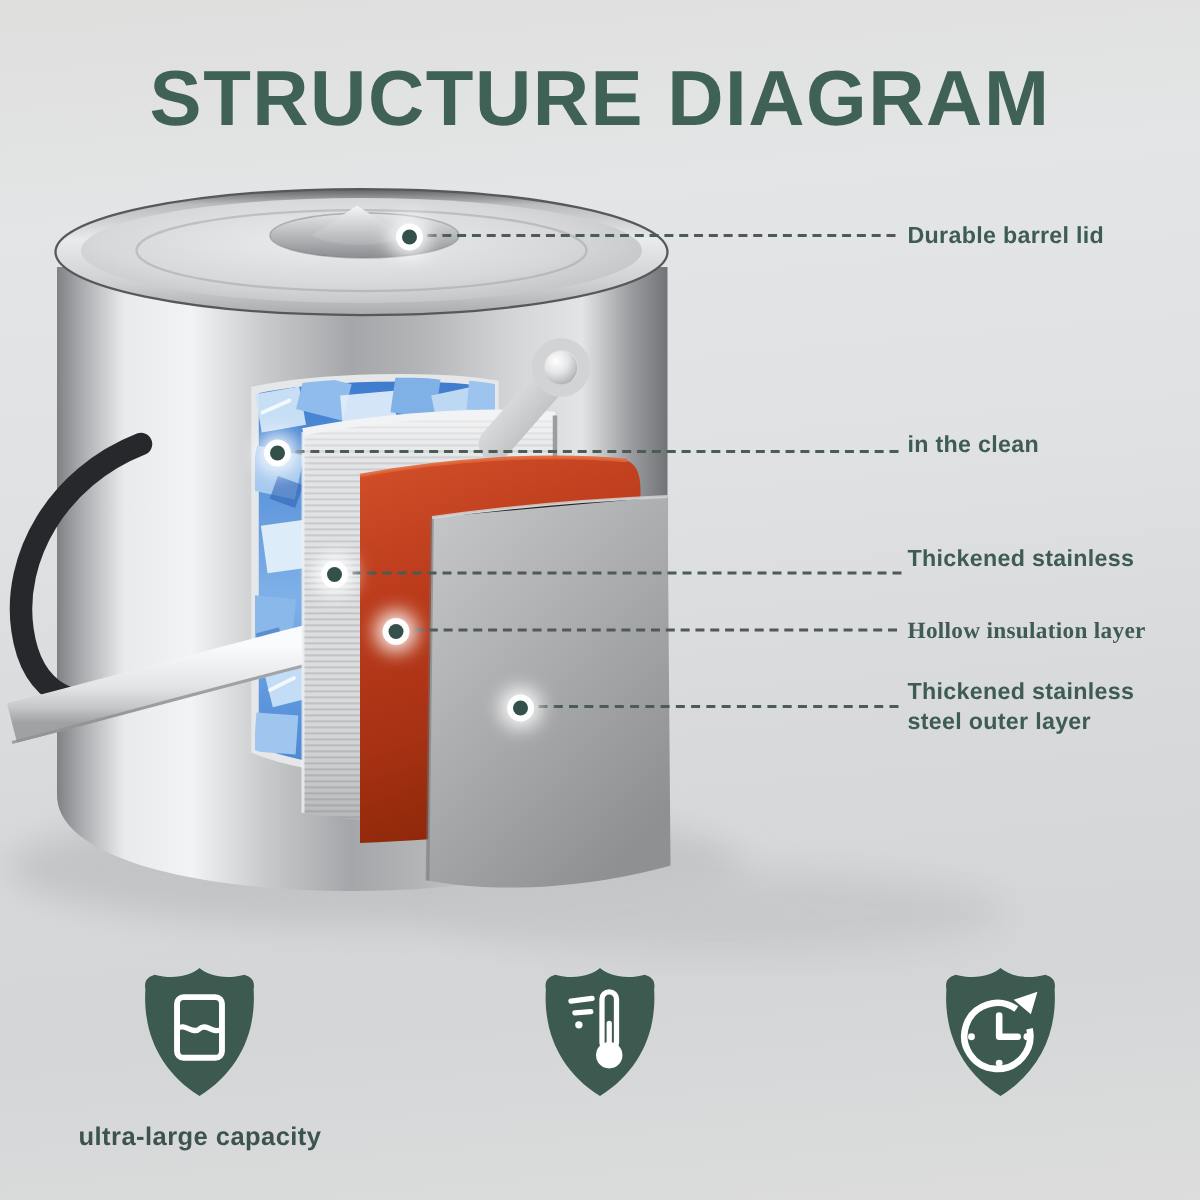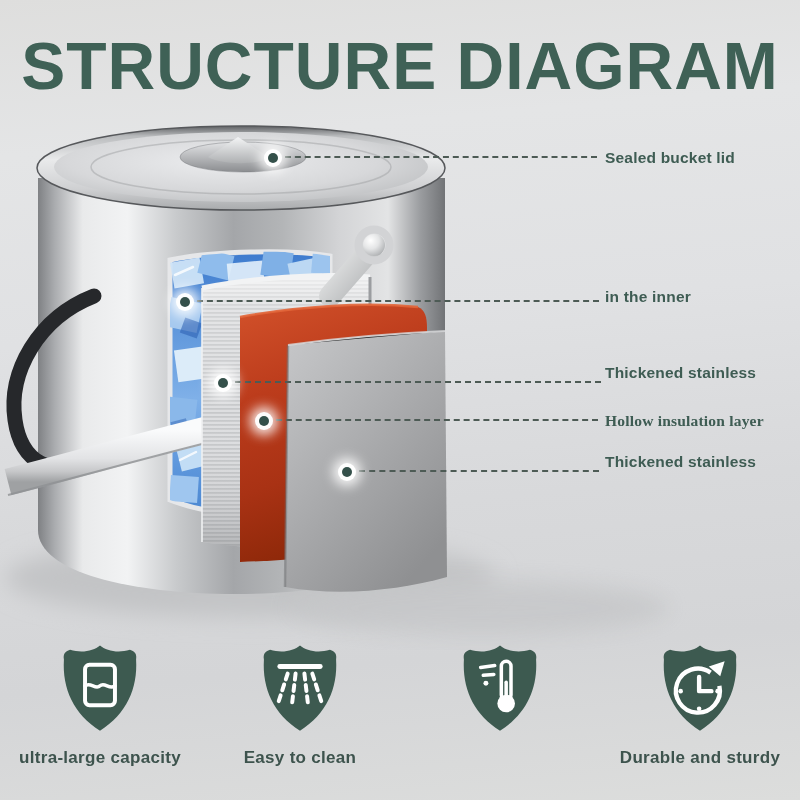--- a/index.html
+++ b/index.html
@@ -3,21 +3,21 @@
 <meta charset="utf-8">
 <style>
   html,body{margin:0;padding:0;}
   body{
     width:800px;height:800px;position:relative;overflow:hidden;
     background:linear-gradient(175deg,#dededd 0%,#e4e5e6 18%,#e0e1e3 40%,#d8d9db 62%,#d4d5d7 80%,#dcdddc 100%);
     font-family:"Liberation Sans","DejaVu Sans",sans-serif;
   }
   .title{
     position:absolute;top:36px;left:0;width:800px;text-align:center;
-    font-size:66px;line-height:60px;font-weight:800;letter-spacing:1px;color:#3f6156;
+    font-size:52px;line-height:60px;font-weight:800;letter-spacing:1px;color:#3f6156;
   }
   .bucket-svg{position:absolute;top:110px;left:0;width:800px;height:540px;}
   .callout-line{position:absolute;height:0;border-top:2px dashed #4d5b55;z-index:5;}
   .callout-dot{
     position:absolute;width:10px;height:10px;border-radius:50%;background:#34504a;z-index:6;
     box-shadow:0 0 0 4px rgba(255,255,255,.95),0 0 12px 9px rgba(255,255,255,.85);
   }
   .callout-label{
     position:absolute;left:605px;font-size:15.5px;font-weight:bold;color:#3e5c53;
     line-height:20px;letter-spacing:.2px;z-index:5;
@@ -179,73 +179,61 @@
   <g>
     <path d="M288,235 C345,227 400,223 445,221 L447,467 C400,480 340,487 285,477 Z" fill="url(#grayG)"></path>
     <path d="M288,235 L285,477" stroke="#6f7173" stroke-width="2.5" opacity=".5"></path>
     <path d="M288,235 C345,227 400,223 445,221" stroke="#d8d9db" stroke-width="2" opacity=".8"></path>
   </g>
 </svg>
 
 <div class="callout-dot" style="left:268px;top:153px;"></div>
 <div class="callout-line" style="left:285px;top:156px;width:312px;"></div>
 <div class="callout-label" style="top:148px;">
-  <div>Sealed bucket lid</div>
+  <div>Durable barrel lid</div>
     <div></div>
 </div>
 
 <div class="callout-dot" style="left:180px;top:297px;"></div>
 <div class="callout-line" style="left:197px;top:300px;width:402px;"></div>
 <div class="callout-label" style="top:287px;">
-    <div>in the inner</div>
+    <div>in the clean</div>
 </div>
 
 <div class="callout-dot" style="left:218px;top:378px;"></div>
 <div class="callout-line" style="left:235px;top:381px;width:366px;"></div>
 <div class="callout-label" style="top:363px;">
   <div>Thickened stainless</div>
 </div>
 
 <div class="callout-dot" style="left:259px;top:416px;"></div>
 <div class="callout-line" style="left:276px;top:419px;width:322px;"></div>
 <div class="callout-label" style="top:411px;font-family:Liberation Serif, serif;">
   <div>Hollow insulation layer</div>
     <div></div>
 </div>
 
 <div class="callout-dot" style="left:342px;top:467px;"></div>
 <div class="callout-line" style="left:359px;top:470px;width:240px;"></div>
 <div class="callout-label" style="top:452px;">
   <div>Thickened stainless</div>
+    <div>steel outer layer</div>
 </div>
 
 <div class="features">
 
   <div class="feature">
     <svg viewBox="0 0 100 110">
       <path d="M50,6 C57,12 70,15 84,11 C90,13 92,16 91,22 C93,55 80,84 50,103 C20,84 7,55 9,22 C8,16 10,13 16,11 C30,15 43,12 50,6 Z" fill="#3d5a50"></path>
       <rect x="33" y="28" width="34" height="46" rx="5" fill="none" stroke="#fff" stroke-width="4.5"></rect>
       <path d="M33,52 C39,47 45,57 50,52 C55,47 61,57 67,52" fill="none" stroke="#fff" stroke-width="4" stroke-linecap="round"></path>
     </svg>
     <div class="feature-label">ultra-large capacity</div>
   </div>
 
-  <div class="feature">
-    <svg viewBox="0 0 100 110">
-      <path d="M50,6 C57,12 70,15 84,11 C90,13 92,16 91,22 C93,55 80,84 50,103 C20,84 7,55 9,22 C8,16 10,13 16,11 C30,15 43,12 50,6 Z" fill="#3d5a50"></path>
-      <line x1="27" y1="30" x2="73" y2="30" stroke="#fff" stroke-width="5.5" stroke-linecap="round"></line>
-      <g stroke="#fff" stroke-width="4.5" stroke-linecap="round" stroke-dasharray="7 6" fill="none">
-        <line x1="36" y1="38" x2="25" y2="72"></line>
-        <line x1="45" y1="38" x2="41" y2="72"></line>
-        <line x1="55" y1="38" x2="59" y2="72"></line>
-        <line x1="64" y1="38" x2="75" y2="72"></line>
-      </g>
-    </svg>
-    <div class="feature-label">Easy to clean</div>
-  </div>
 
   <div class="feature">
     <svg viewBox="0 0 100 110">
       <path d="M50,6 C57,12 70,15 84,11 C90,13 92,16 91,22 C93,55 80,84 50,103 C20,84 7,55 9,22 C8,16 10,13 16,11 C30,15 43,12 50,6 Z" fill="#3d5a50"></path>
       <circle cx="57" cy="72" r="10" fill="#fff"></circle>
       <rect x="51.5" y="24" width="11" height="44" rx="5.5" fill="none" stroke="#fff" stroke-width="4"></rect>
       <line x1="57" y1="48" x2="57" y2="64" stroke="#fff" stroke-width="4" stroke-linecap="round"></line>
       <line x1="28" y1="31" x2="44" y2="29" stroke="#fff" stroke-width="4" stroke-linecap="round"></line>
       <line x1="31" y1="40" x2="43" y2="39" stroke="#fff" stroke-width="4" stroke-linecap="round"></line>
       <circle cx="34" cy="49" r="2.8" fill="#fff"></circle>
@@ -255,16 +243,15 @@
   <div class="feature">
     <svg viewBox="0 0 100 110">
       <path d="M50,6 C57,12 70,15 84,11 C90,13 92,16 91,22 C93,55 80,84 50,103 C20,84 7,55 9,22 C8,16 10,13 16,11 C30,15 43,12 50,6 Z" fill="#3d5a50"></path>
       <path d="M62,37 A25 25 0 1 0 72,52" fill="none" stroke="#fff" stroke-width="5"></path>
       <polyline points="49,42 49,58 63,58" fill="none" stroke="#fff" stroke-width="5" stroke-linecap="round" stroke-linejoin="round"></polyline>
       <path d="M60,30 L78,24 L73,41 Z" fill="#fff"></path>
       <circle cx="28" cy="58" r="2.6" fill="#fff"></circle>
       <circle cx="49" cy="78" r="2.6" fill="#fff"></circle>
       <circle cx="70" cy="58" r="2.6" fill="#fff"></circle>
     </svg>
-    <div class="feature-label">Durable and sturdy</div>
   </div>
 
 </div>
 
 </body></html>

